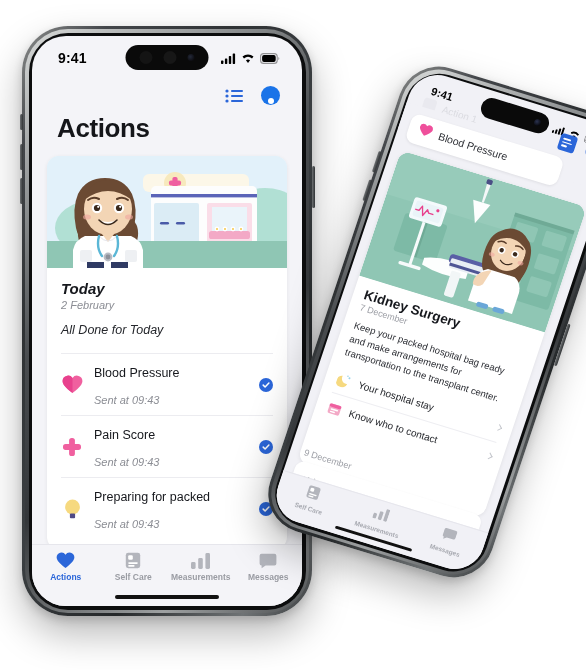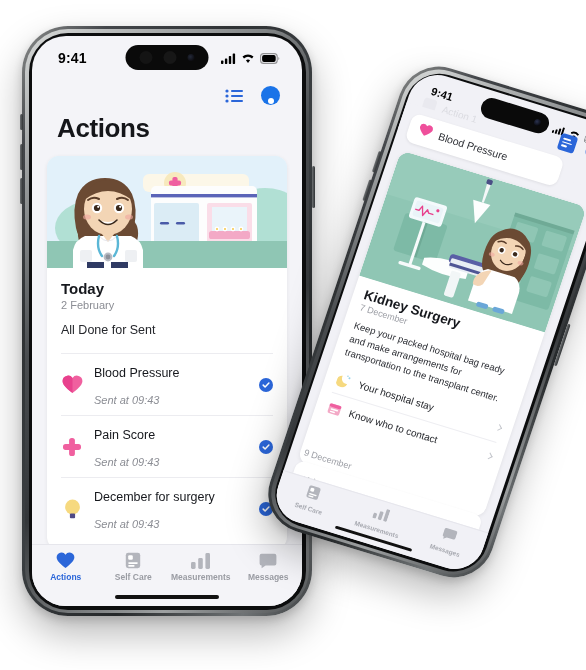--- a/index.html
+++ b/index.html
@@ -66,21 +66,21 @@
   .avatar-head { width:6px; height:6px; border-radius:50%; background:#fff; margin-bottom:1px; box-shadow:0 7px 0 -1px #fff, 0 8px 0 0 #fff; }
 
   .p1-title { font-size: 26px; font-weight: 800; color:#15161a; padding: 8px 0 12px 25px; letter-spacing:-.4px; }
 
   .p1-card {
     margin: 0 15px; border-radius: 12px; overflow:hidden;
     background:#fff; box-shadow: 0 1px 4px rgba(0,0,0,.07);
   }
   .illus1 { position:relative; height:112px; background:#e2f1fa; overflow:hidden; }
 
-  .card-body { padding: 12px 8px 6px 14px; }
+  .card-body { padding: 12px 8px 6px 14px; font-style: italic; }
   .c-today { font-size:15px; font-weight:800; color:#16181d; }
   .c-date { font-size:11px; color:#8b8d94; margin-top:2px; }
   .c-alldone { font-size:12.5px; color:#25272c; margin-top:12px; padding-bottom:10px; }
 
   .act-list { padding: 0 14px 10px 14px; }
   .act-row {
     display:flex; align-items:center; gap:11px;
     padding: 9px 0; border-top:1px solid #ececf0; cursor:pointer;
   }
   .act-ico { width:22px; height:22px; flex:0 0 22px; display:flex; align-items:center; justify-content:center; }
@@ -307,21 +307,21 @@
               <rect x="78" y="94" width="12" height="12" rx="2" fill="#eef0f3"></rect>
               <rect x="40" y="106" width="17" height="8" fill="#2f3a63"></rect>
               <rect x="64" y="106" width="17" height="8" fill="#2f3a63"></rect>
             </g>
           </svg>
         </div>
 
         <div class="card-body">
           <div class="c-today">Today</div>
           <div class="c-date">2 February</div>
-          <div class="c-alldone">All Done for Sent</div>
+          <div class="c-alldone">All Done for Today</div>
         </div>
 
         <div class="act-list">
 
           <div class="act-row">
             <span class="act-ico">
               <svg width="21" height="19" viewBox="0 0 21 19">
                 <path d="M10.5 18 C3 12.4 0.6 9 .6 6 A5.4 5.4 0 0 1 10.5 3.1 A5.4 5.4 0 0 1 20.4 6 C20.4 9 18 12.4 10.5 18z" fill="#f0609f"></path>
                 <path d="M10.5 18 C3 12.4 .6 9 .6 6 A5.4 5.4 0 0 1 10.5 3.1 Z" fill="#e8418d"></path>
               </svg>
@@ -356,21 +356,21 @@
           </div>
 
           <div class="act-row">
             <span class="act-ico">
               <svg width="17" height="20" viewBox="0 0 17 20">
                 <circle cx="8.5" cy="8" r="7.4" fill="#f6d97f"></circle>
                 <rect x="5.9" y="14.6" width="5.2" height="4.6" rx="1" fill="#4f4a86"></rect>
               </svg>
             </span>
             <span class="act-txt">
-              <span class="act-name">December for surgery</span>
+              <span class="act-name">Preparing for packed</span>
               <span class="act-sent" style="display:block">Sent at 09:43</span>
             </span>
             <span class="check">
               <svg width="8" height="8" viewBox="0 0 8 8">
                   <path d="M1.2 4.1 L3.1 6 L6.9 2.1" stroke="#fff" stroke-width="1.5" fill="none" stroke-linecap="round" stroke-linejoin="round"></path>
                 </svg>
             </span>
           </div>
 
         </div>

